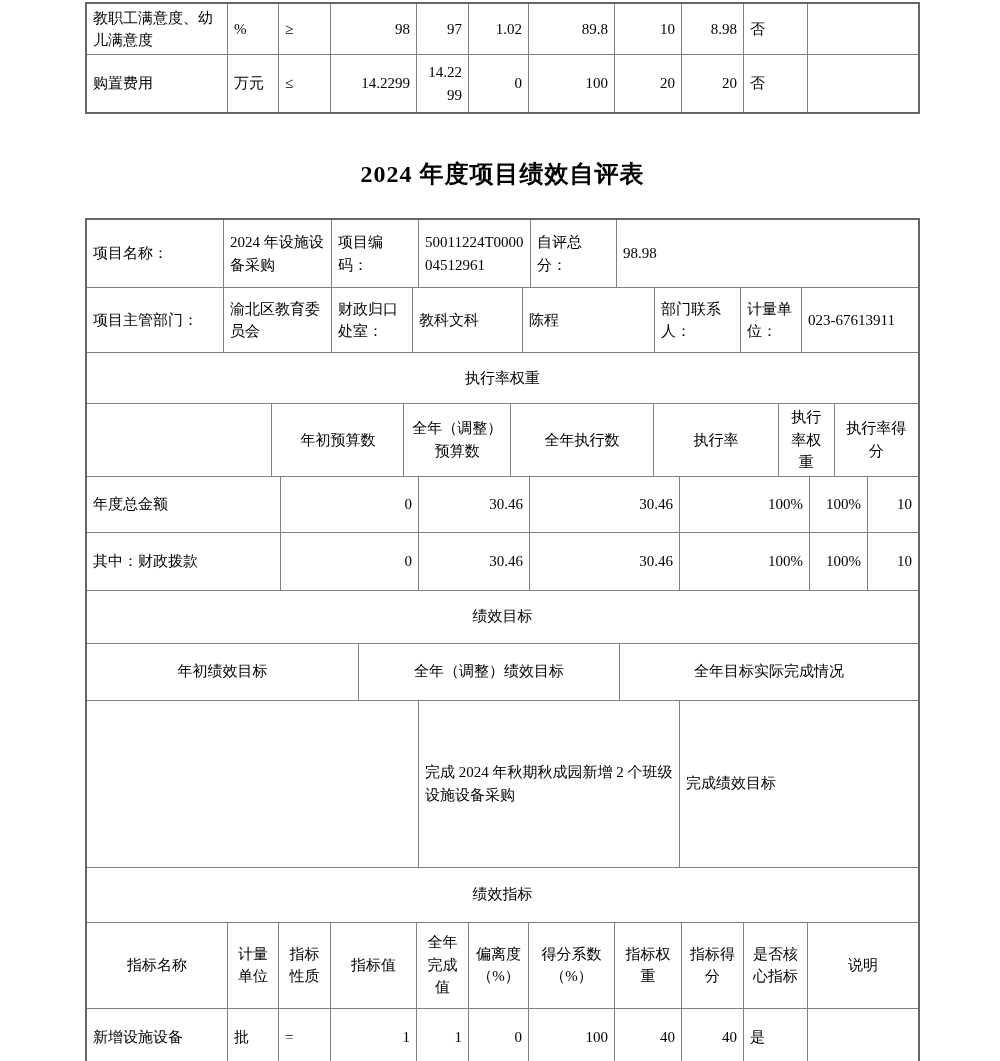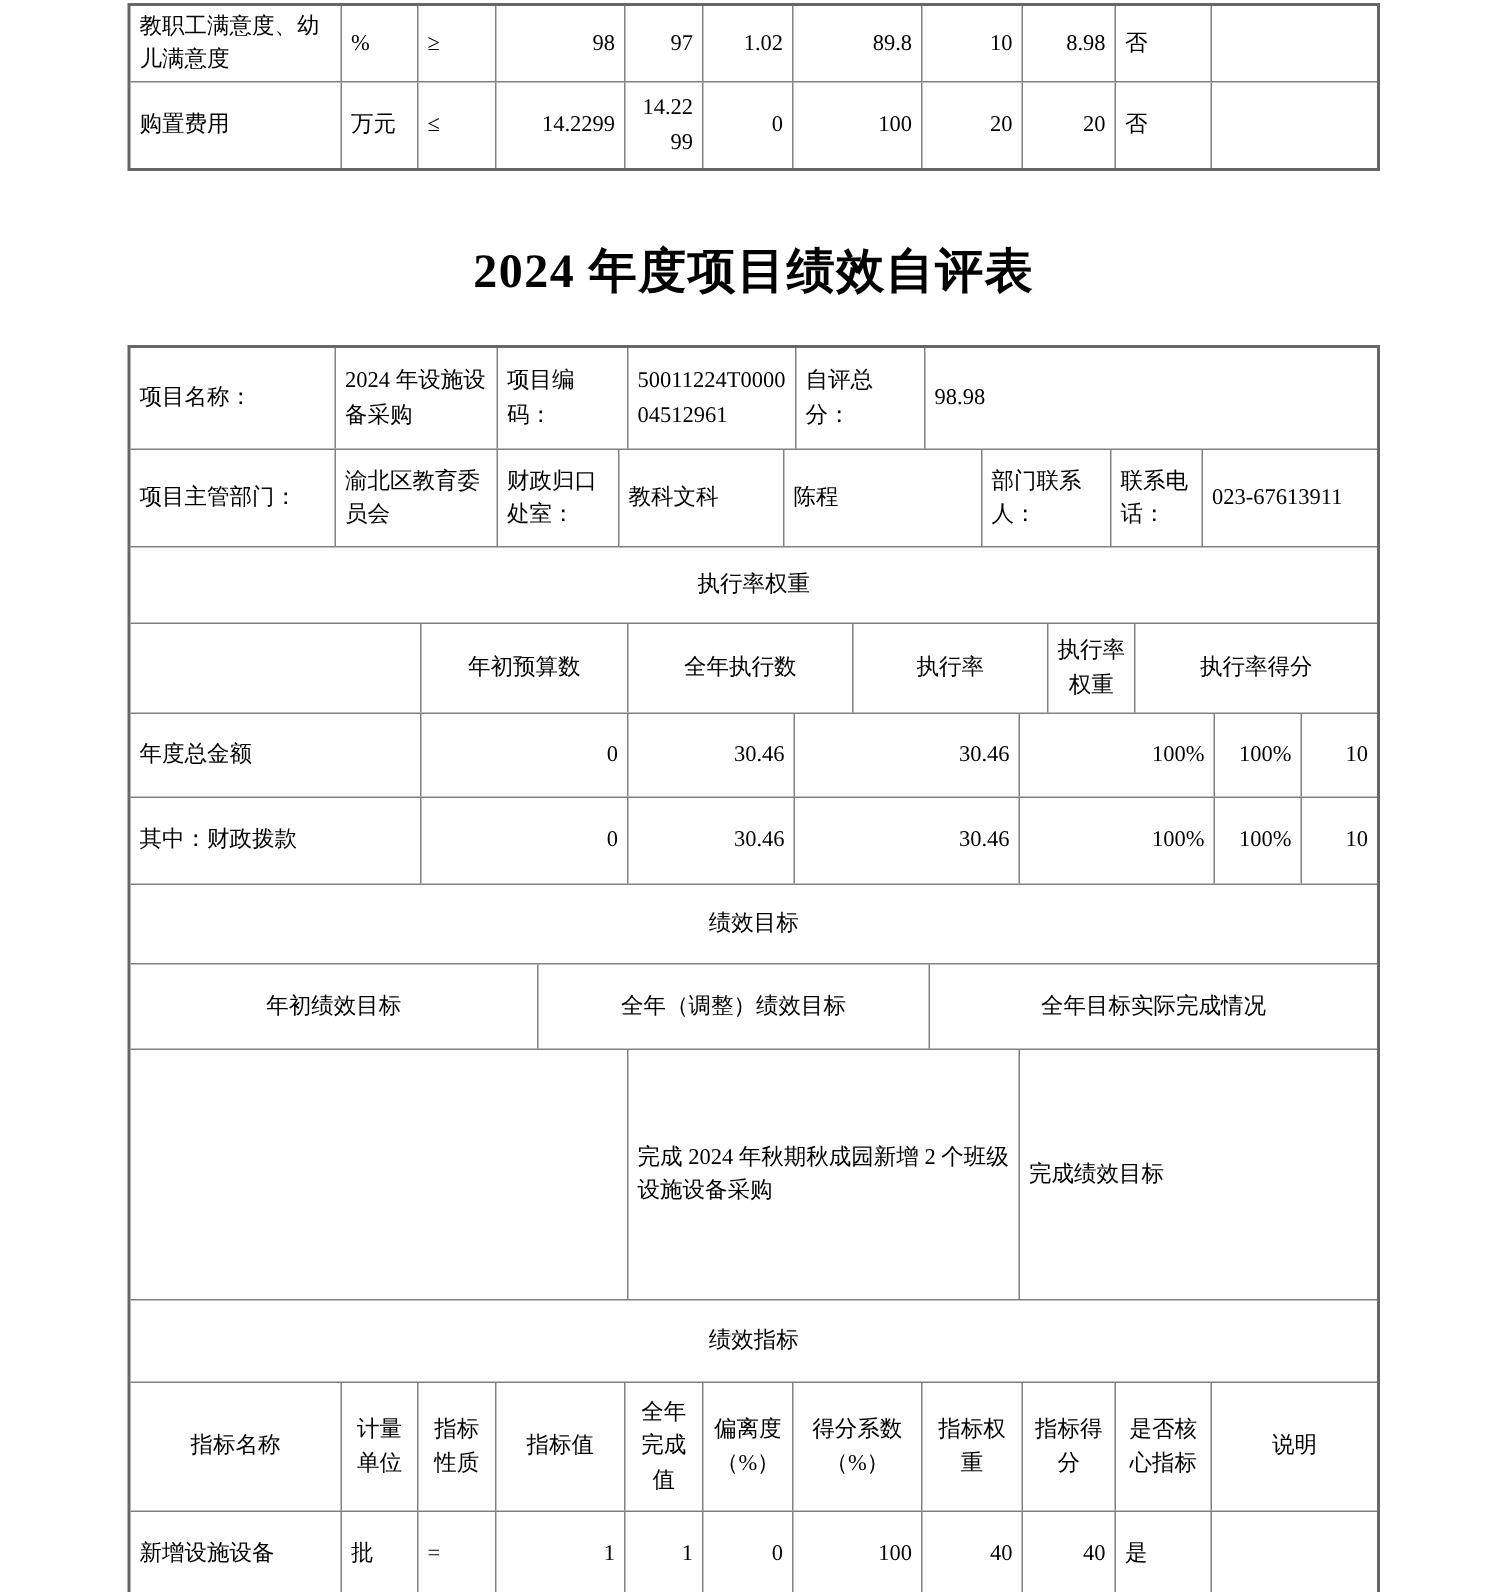--- a/index.html
+++ b/index.html
@@ -7,21 +7,21 @@
   .sheet{width:835px;margin:2px 80px 0 85px;}
   .tbl{border:2px solid #666;background:#fff;box-sizing:border-box;}
   .tr{display:flex;border-bottom:1px solid #808080;}
   .tr:last-child{border-bottom:none;}
   .td{box-sizing:border-box;border-right:1px solid #808080;padding:2px 6px;display:flex;align-items:center;overflow:hidden;}
   .td:last-child{border-right:none;}
   .center{justify-content:center;text-align:center;}
   .right{justify-content:flex-end;text-align:right;}
   .ba{word-break:break-all;}
   .padc0{padding-right:8px;}
-  .doc-title{text-align:center;font-size:32px;font-weight:bold;margin:42px 0 26px 0;letter-spacing:1px;}
+  .doc-title{text-align:center;font-size:24px;font-weight:bold;margin:42px 0 26px 0;letter-spacing:1px;}
   .sec{justify-content:center;text-align:center;width:100%;}
   .grow{flex:1 1 auto;}
 </style>
 </head>
 <body>
 
 <div class="sheet">
 
   <div class="tbl">
     <div class="tr" style="min-height:50px">
@@ -65,30 +65,31 @@
       <div class="td grow">98.98</div>
     </div>
 
     <div class="tr" style="min-height:64px">
       <div class="td" style="width:137px">项目主管部门：</div>
       <div class="td" style="width:108px">渝北区教育委员会</div>
       <div class="td" style="width:81px">财政归口处室：</div>
       <div class="td" style="width:110px">教科文科</div>
       <div class="td" style="width:132px">陈程</div>
       <div class="td" style="width:86px">部门联系人：</div>
-      <div class="td" style="width:61px">联系电话：</div>
+      <div class="td" style="width:61px">计量单位：</div>
       <div class="td grow">023-67613911</div>
     </div>
 
     <div class="tr" style="min-height:50px">
       <div class="td sec">执行率权重</div>
     </div>
     <div class="tr" style="min-height:59px">
       <div class="td" style="width:194px"></div>
       <div class="td center" style="width:138px">年初预算数</div>
+      <div class="td center" style="width:111px">全年（调整）预算数</div>
       <div class="td center" style="width:150px">全年执行数</div>
       <div class="td center" style="width:130px">执行率</div>
       <div class="td center" style="width:58px">执行率权重</div>
       <div class="td center grow">执行率得分</div>
     </div>
     <div class="tr" style="min-height:55px">
       <div class="td" style="width:194px">年度总金额</div>
       <div class="td right" style="width:138px">0</div>
       <div class="td right" style="width:111px">30.46</div>
       <div class="td right" style="width:150px">30.46</div>

